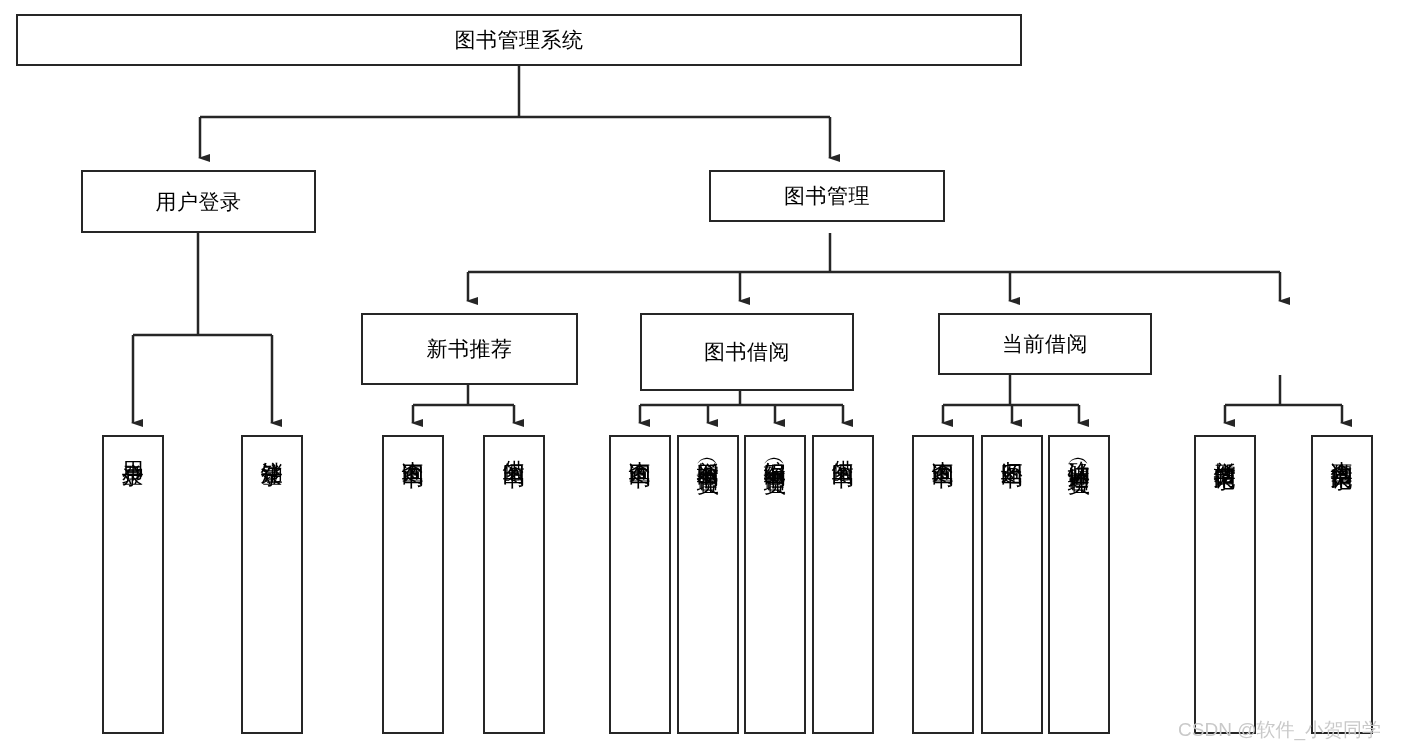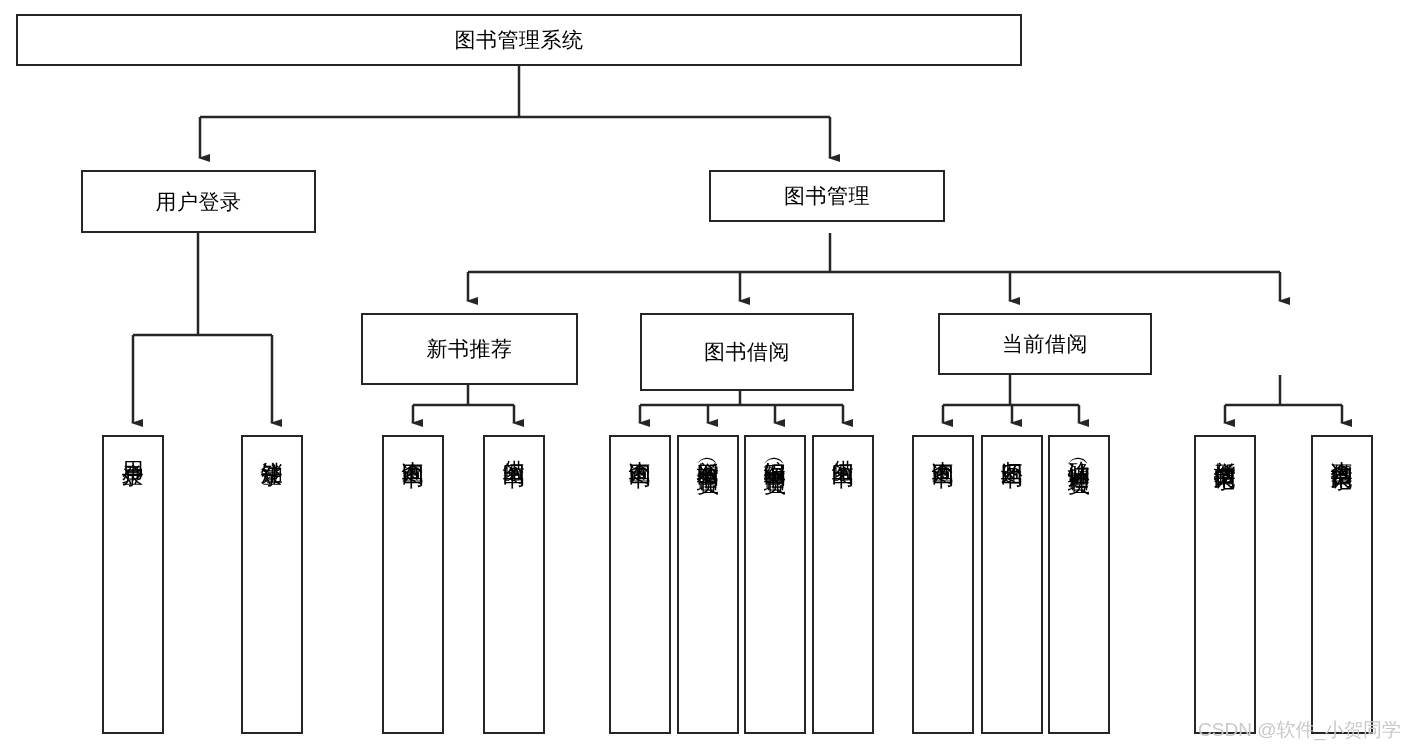--- a/index.html
+++ b/index.html
@@ -58,21 +58,21 @@
   .node.leaf .node-label {
     writing-mode: vertical-rl;
     text-orientation: upright;
     font-size: 22px;
     line-height: 1.06;
     letter-spacing: 2px;
     white-space: nowrap;
   }
   .watermark {
     position: absolute;
-    right: 4px;
+    right: 24px;
     bottom: 4px;
     font-size: 19px;
     color: #c9c9c9;
     white-space: nowrap;
     z-index: 5;
   }
 </style>
 </head>
 <body>
 

